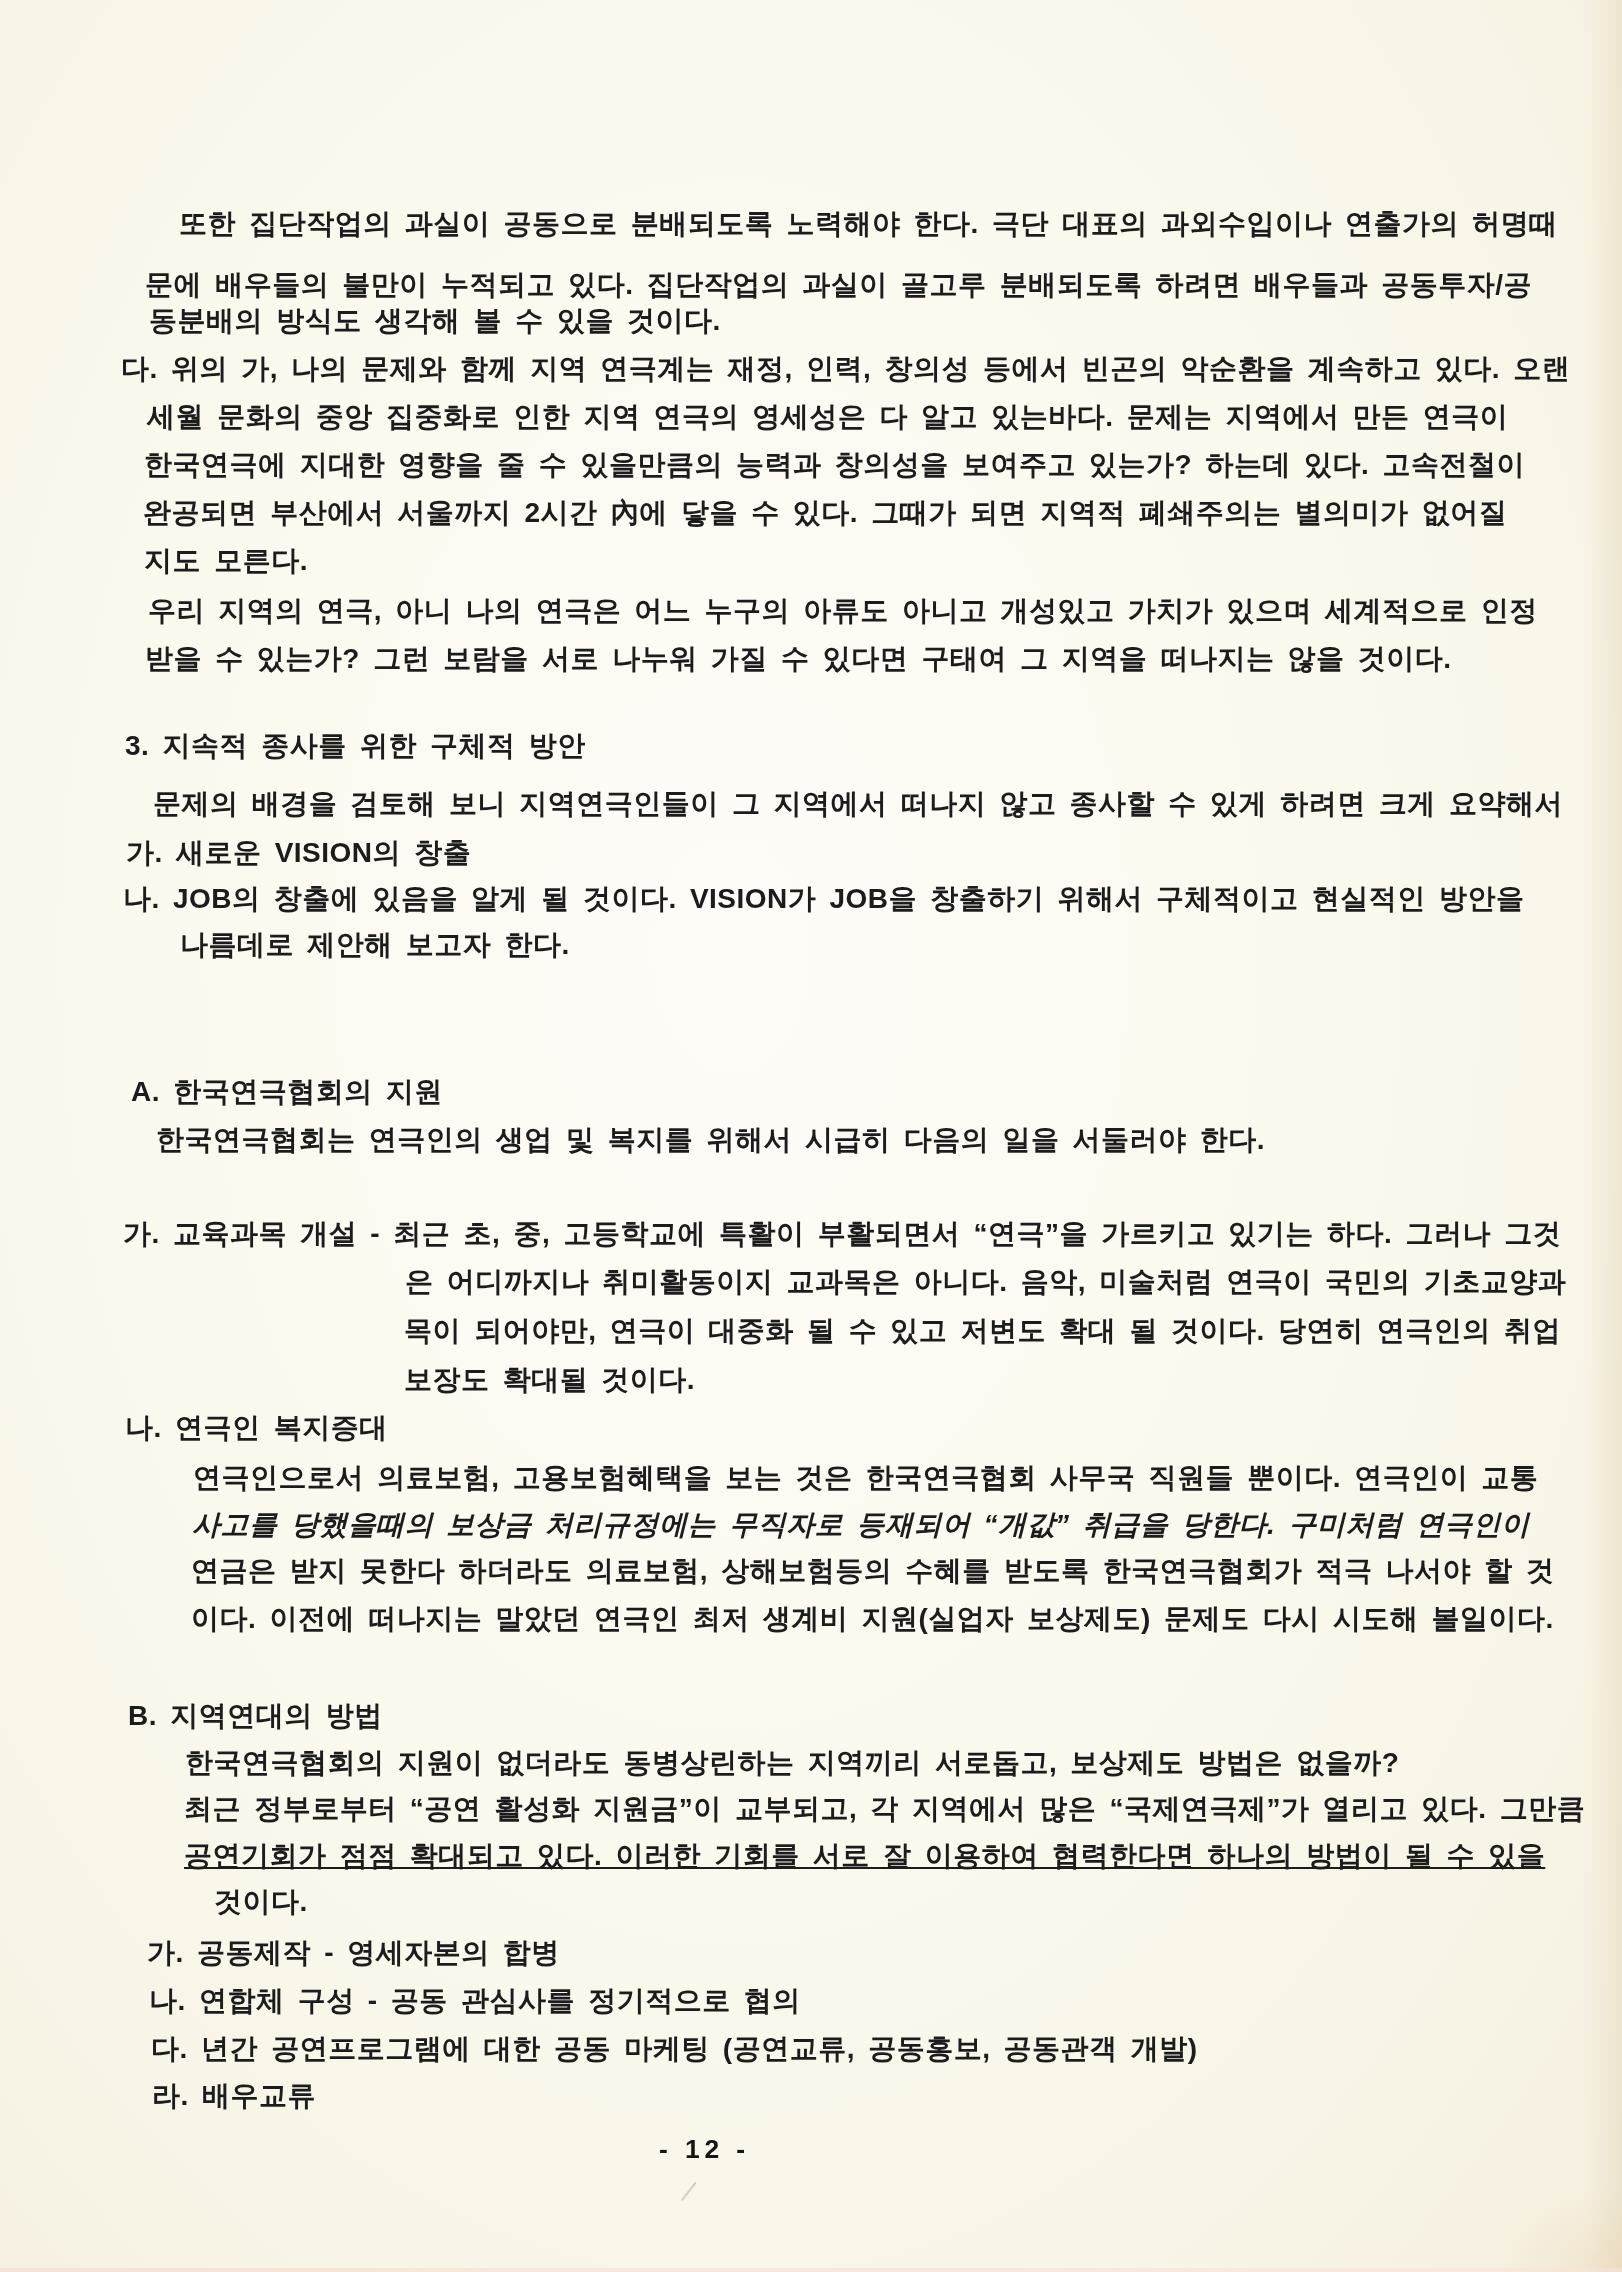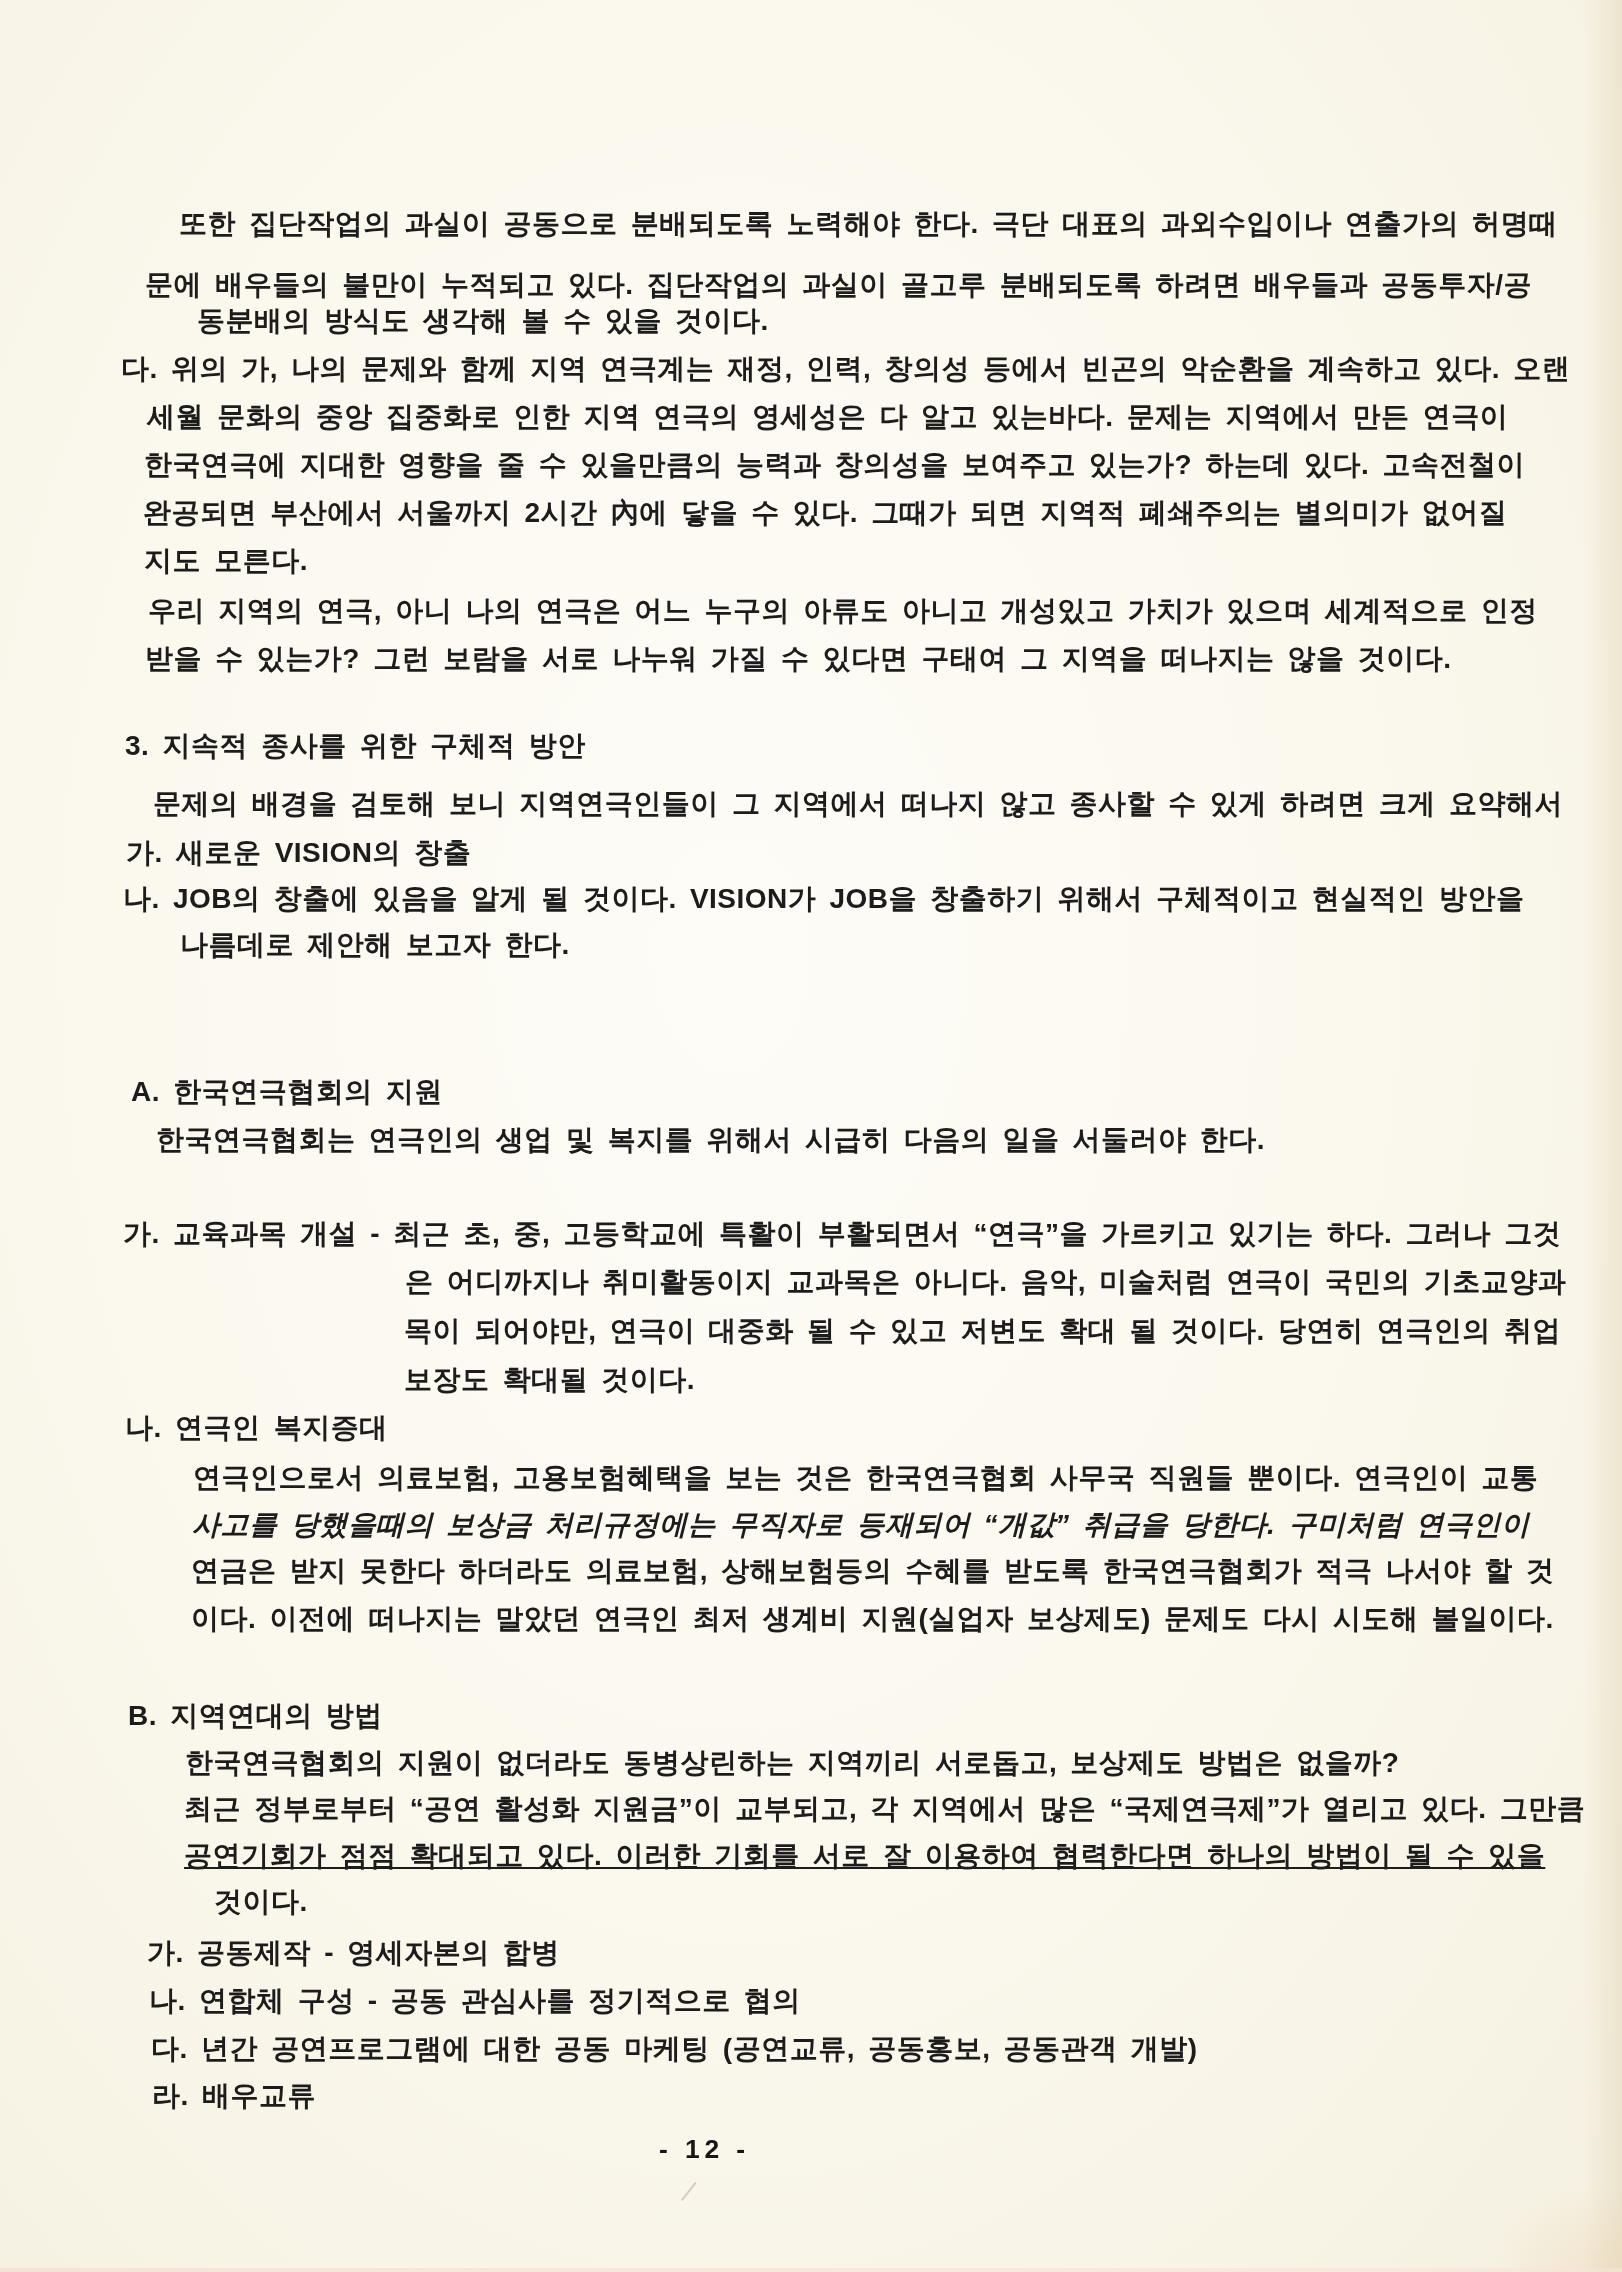--- a/index.html
+++ b/index.html
@@ -73,21 +73,21 @@
     pointer-events: none;
   }
 </style>
 </head>
 <body>
 
 <div class="paper">
   <div class="text-layer" id="text-layer">
       <div class="line" style="left: 179px; top: 209px;">또한 집단작업의 과실이 공동으로 분배되도록 노력해야 한다. 극단 대표의 과외수입이나 연출가의 허명때</div>
       <div class="line" style="left: 145px; top: 258px; margin-top: 12px;">문에 배우들의 불만이 누적되고 있다. 집단작업의 과실이 골고루 분배되도록 하려면 배우들과 공동투자/공</div>
-      <div class="line" style="left: 149px; top: 306px; margin-left: 48px;">동분배의 방식도 생각해 볼 수 있을 것이다.</div>
+      <div class="line" style="left: 149px; top: 306px;">동분배의 방식도 생각해 볼 수 있을 것이다.</div>
       <div class="line" style="left: 121px; top: 354px;">다. 위의 가, 나의 문제와 함께 지역 연극계는 재정, 인력, 창의성 등에서 빈곤의 악순환을 계속하고 있다. 오랜</div>
       <div class="line" style="left: 147px; top: 402px;">세월 문화의 중앙 집중화로 인한 지역 연극의 영세성은 다 알고 있는바다. 문제는 지역에서 만든 연극이</div>
       <div class="line" style="left: 144px; top: 450px;">한국연극에 지대한 영향을 줄 수 있을만큼의 능력과 창의성을 보여주고 있는가? 하는데 있다. 고속전철이</div>
       <div class="line" style="left: 143px; top: 498px;">완공되면 부산에서 서울까지 2시간 內에 닿을 수 있다. 그때가 되면 지역적 폐쇄주의는 별의미가 없어질</div>
       <div class="line" style="left: 144px; top: 546px;">지도 모른다.</div>
       <div class="line" style="left: 148px; top: 596px;">우리 지역의 연극, 아니 나의 연극은 어느 누구의 아류도 아니고 개성있고 가치가 있으며 세계적으로 인정</div>
       <div class="line" style="left: 145px; top: 644px;">받을 수 있는가? 그런 보람을 서로 나누워 가질 수 있다면 구태여 그 지역을 떠나지는 않을 것이다.</div>
       <div class="line" style="left: 125px; top: 731px;">3. 지속적 종사를 위한 구체적 방안</div>
       <div class="line" style="left: 153px; top: 789px;">문제의 배경을 검토해 보니 지역연극인들이 그 지역에서 떠나지 않고 종사할 수 있게 하려면 크게 요약해서</div>
       <div class="line" style="left: 126px; top: 838px;">가. 새로운 VISION의 창출</div>

